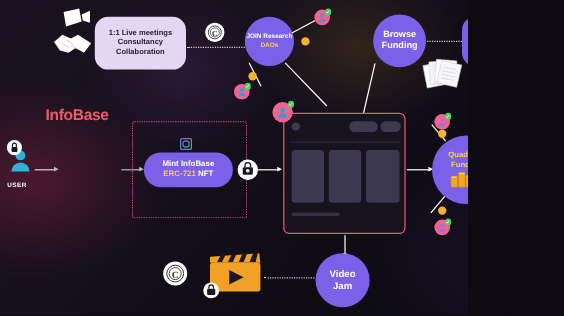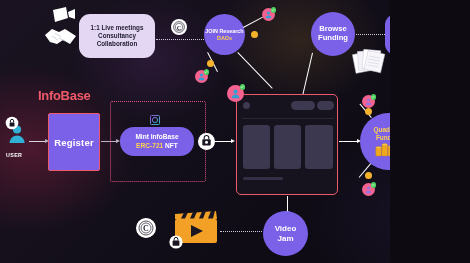--- a/index.html
+++ b/index.html
@@ -188,21 +188,20 @@
       <circle cx="7" cy="7" r="6.3" fill="#ffffff"></circle>
       <rect x="4.6" y="6.4" width="4.9" height="4.2" rx="0.7" fill="#1a1622"></rect>
       <path d="M5.4 6.4 v-1.5 a1.6 1.6 0 0 1 3.2 0 v1.5" fill="none" stroke="#1a1622" stroke-width="1"></path>
     </svg>
   </div>
   <div class="user-label" style="left:6px;top:152px;">USER</div>
 
   <div class="line hline" style="left:29px;top:141px;width:17px;background:#d9d5e2;"></div>
   <div class="arrow arrow-r-g" style="left:45px;top:138.5px;"></div>
 
-  <div class="register-box node" style="left:48px;top:113px;width:52px;height:58px;">Register</div>
 
   <div class="line hline" style="left:101px;top:141px;width:16px;background:#b9b3c8;"></div>
   <div class="arrow arrow-r-g" style="left:116px;top:138.5px;"></div>
 
   <div class="dotted-box node" style="left:110px;top:101px;width:96px;height:81px;"></div>
 
   <div class="node" style="left:145px;top:110px;width:20px;height:20px;">
     <svg viewBox="0 0 20 20" width="20" height="20">
       <defs>
           <linearGradient id="cg" x1="0" y1="0" x2="1" y2="1">

